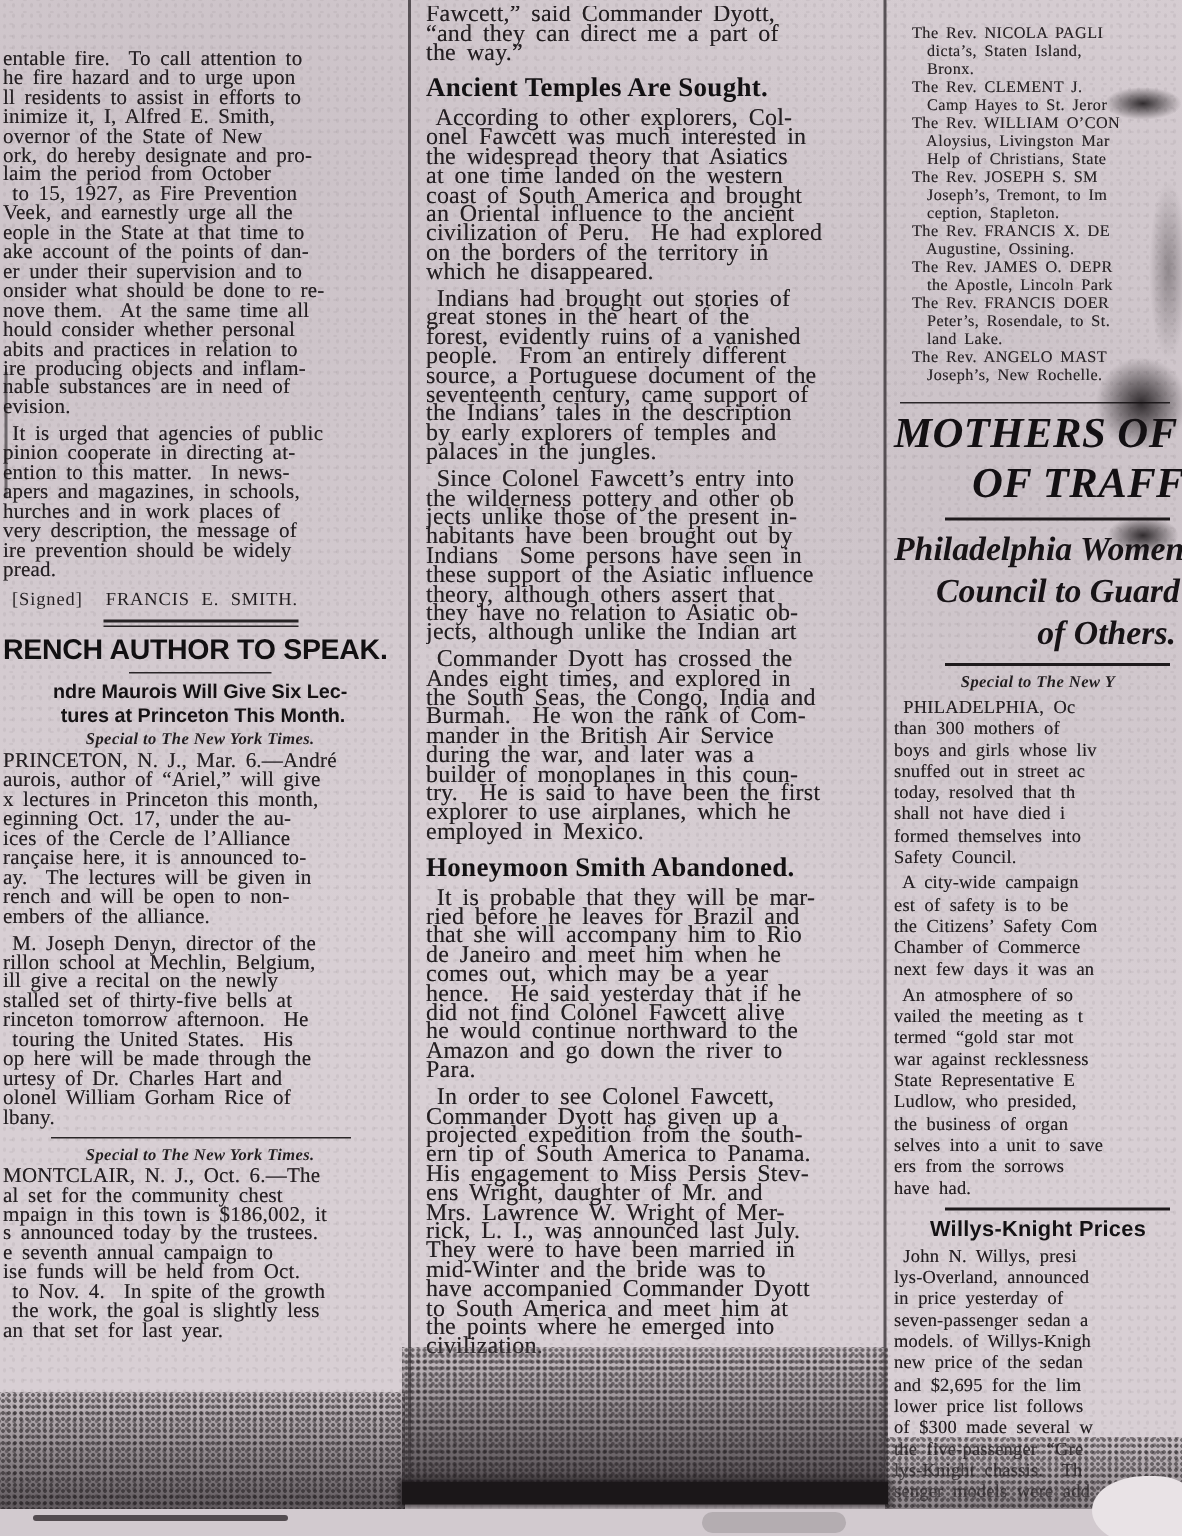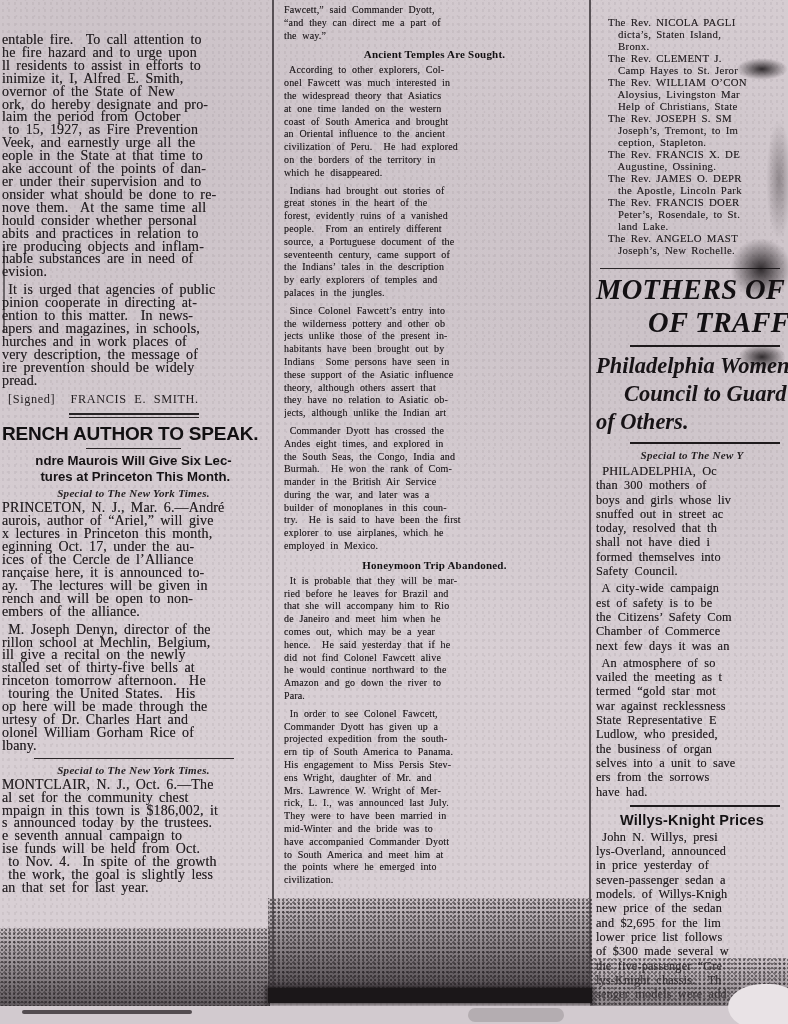--- a/index.html
+++ b/index.html
@@ -25,21 +25,21 @@
   .body{
     margin:0 0 5px 0;
     white-space:pre;
     font-size:14px;
     line-height:12.9px;
     word-spacing:2.6px;
     letter-spacing:.15px;
     color:#241f22;
     text-shadow:0 0 .4px rgba(30,25,28,.55);
   }
-  .col-middle .body{font-size:10px;line-height:12.8px;word-spacing:3px;}
+  .col-middle .body{font-size:16px;line-height:12.8px;word-spacing:3px;}
   .col-right .body{font-size:12.3px;line-height:14.3px;word-spacing:3px;margin-bottom:3px;}
 
   .clergy{
     margin:12px;
     white-space:pre;
     font-size:10.8px;
     line-height:12px;
     letter-spacing:.3px;
     word-spacing:2px;
     color:#2a2528;
@@ -84,23 +84,22 @@
     text-align:center;
     font-family:"Liberation Sans", sans-serif;
     font-weight:bold;
     font-size:14.5px;
     letter-spacing:.2px;
     white-space:pre;
     color:#141214;
   }
   .subhead-serif{
     margin:6px 0 4px 0;
-    text-align:center;
-    font-weight:bold;
-    font-size:11px;
+    font-weight:bold;
+    font-size:18px;
     letter-spacing:.2px;
     color:#131113;
   }
   .headline-big{
     margin:3px 0 0 0;
     font-weight:bold;
     font-style:italic;
     font-size:28.5px;
     line-height:33px;
     letter-spacing:.3px;
@@ -111,21 +110,21 @@
   .subhead-italic{
     margin:4px 0 0 0;
     font-weight:bold;
     font-style:italic;
     font-size:22.5px;
     line-height:28px;
     white-space:pre;
     color:#171316;
   }
   .subhead-italic .l2{display:block;padding-left:28px;}
-  .subhead-italic .l3{display:block;text-align:left;padding-right:4px;}
+  .subhead-italic .l3{display:block;text-align:right;padding-right:4px;}
 
   .rule-double{width:130px;margin:5px auto 5px auto;border-top:2.5px solid #272325;border-bottom:1px solid #272325;height:2px;}
   .rule-short{width:95px;margin:3px auto;border-top:1.5px solid #2a2628;}
   .rule-wide{width:200px;margin:5px auto;border-top:1.5px solid #2a2628;}
   .rule-right{width:150px;margin:6px 0 5px 34px;border-top:2px solid #1e1a1c;}
   .rule-clergy{width:180px;margin:4px 0 4px 4px;border-top:1.5px solid #2a2628;}
 
   .vrule{position:absolute;top:0;width:1.6px;background:rgba(42,36,40,.72);}
   .vrule-left{left:272px;height:1002px;}
   .vrule-right{left:589px;height:998px;}
@@ -269,21 +268,21 @@
     <p class="body"> Commander Dyott has crossed the
 Andes eight times, and explored in
 the South Seas, the Congo, India and
 Burmah.  He won the rank of Com-
 mander in the British Air Service
 during the war, and later was a
 builder of monoplanes in this coun-
 try.  He is said to have been the first
 explorer to use airplanes, which he
 employed in Mexico.</p>
-    <h4 class="subhead-serif">Honeymoon Trip Abandoned.</h4>
+    <h4 class="subhead-serif">Honeymoon Smith Abandoned.</h4>
     <p class="body"> It is probable that they will be mar-
 ried before he leaves for Brazil and
 that she will accompany him to Rio
 de Janeiro and meet him when he
 comes out, which may be a year
 hence.  He said yesterday that if he
 did not find Colonel Fawcett alive
 he would continue northward to the
 Amazon and go down the river to
 Para.</p>

